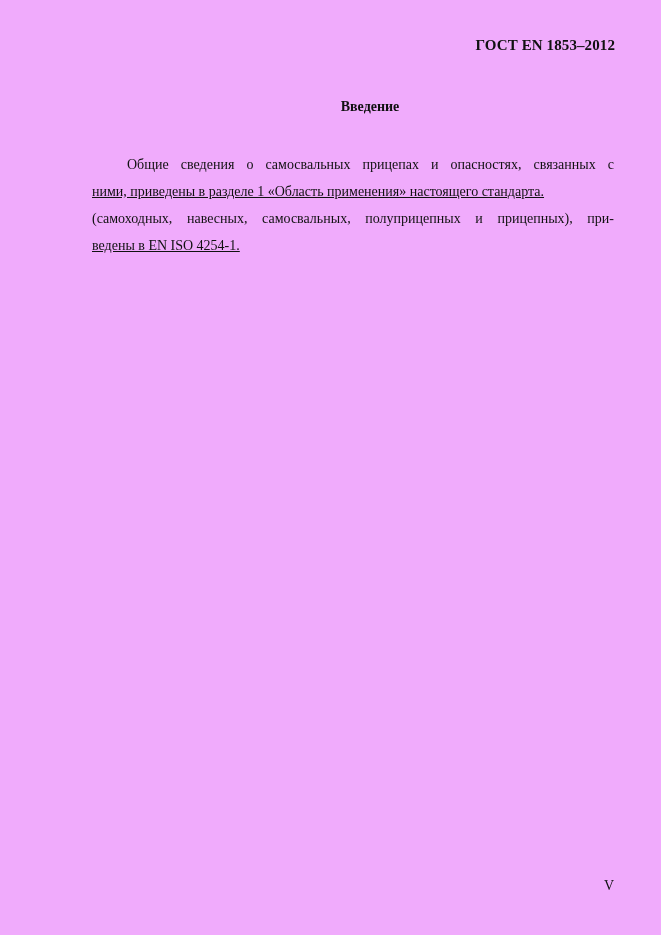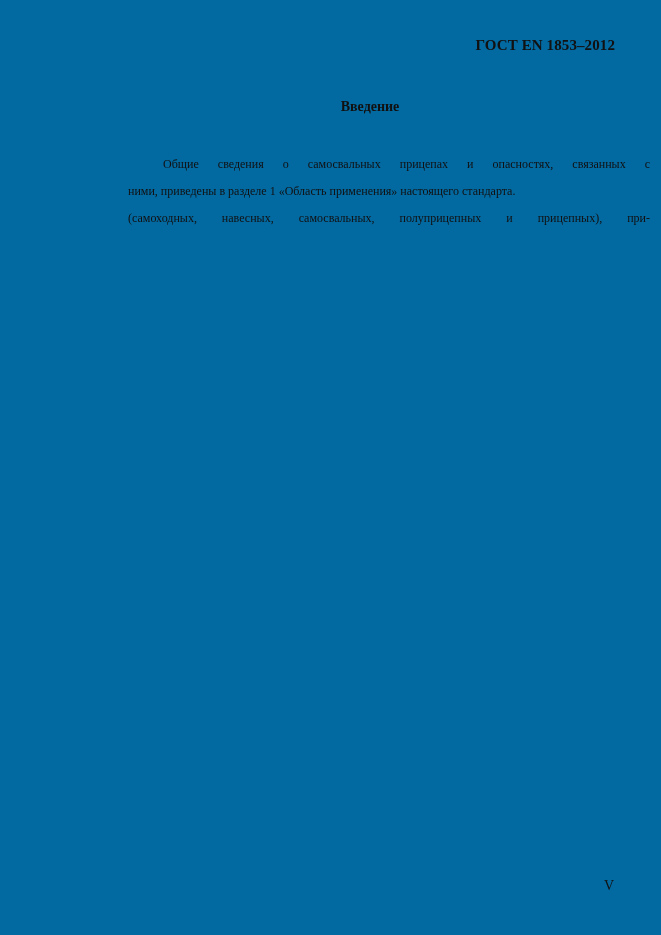--- a/index.html
+++ b/index.html
@@ -12,21 +12,21 @@
       height: 935px;
       position: relative;
       overflow: hidden;
       font-family: "Liberation Serif", "DejaVu Serif", serif;
       color: #111111;
     }
     .page {
       position: absolute;
       left: 0; top: 0;
       width: 661px; height: 935px;
-      background: #0369a1;
+      background: #f0abfc;
     }
     .doc-header {
       position: absolute;
       top: 37px;
       right: 46px;
       font-size: 15px;
       font-weight: bold;
       letter-spacing: 0.1px;
       white-space: nowrap;
     }
@@ -37,32 +37,32 @@
       width: 740px;
       text-align: center;
       font-size: 14px;
       font-weight: bold;
     }
     .body-text {
       position: absolute;
       left: 92px;
       top: 151px;
       width: 522px;
-      font-size: 12px;
+      font-size: 14px;
       line-height: 27px;
-      margin-left: 36px;
     }
     .line {
       display: block;
       text-align: justify;
       text-align-last: justify;
       white-space: nowrap;
     }
     .line.last {
       text-align-last: left;
+      text-decoration: underline;
     }
     .indent {
       padding-left: 35px;
     }
     .page-number {
       position: absolute;
       top: 878px;
       left: 604px;
       font-size: 14px;
     }
@@ -76,18 +76,19 @@
 
   <div class="section-title">Введение</div>
 
   <div class="body-text">
     <div class="paragraph">
       <span class="line indent">Общие сведения о самосвальных прицепах и опасностях, связанных с</span>
       <span class="line last">ними, приведены в разделе 1 «Область применения» настоящего стандарта.</span>
     </div>
     <div class="paragraph">
       <span class="line">(самоходных, навесных, самосвальных, полуприцепных и прицепных), при-</span>
+      <span class="line last">ведены в EN ISO 4254-1.</span>
     </div>
   </div>
 
   <div class="page-number">V</div>
 
 </div>
 
 </body></html>

